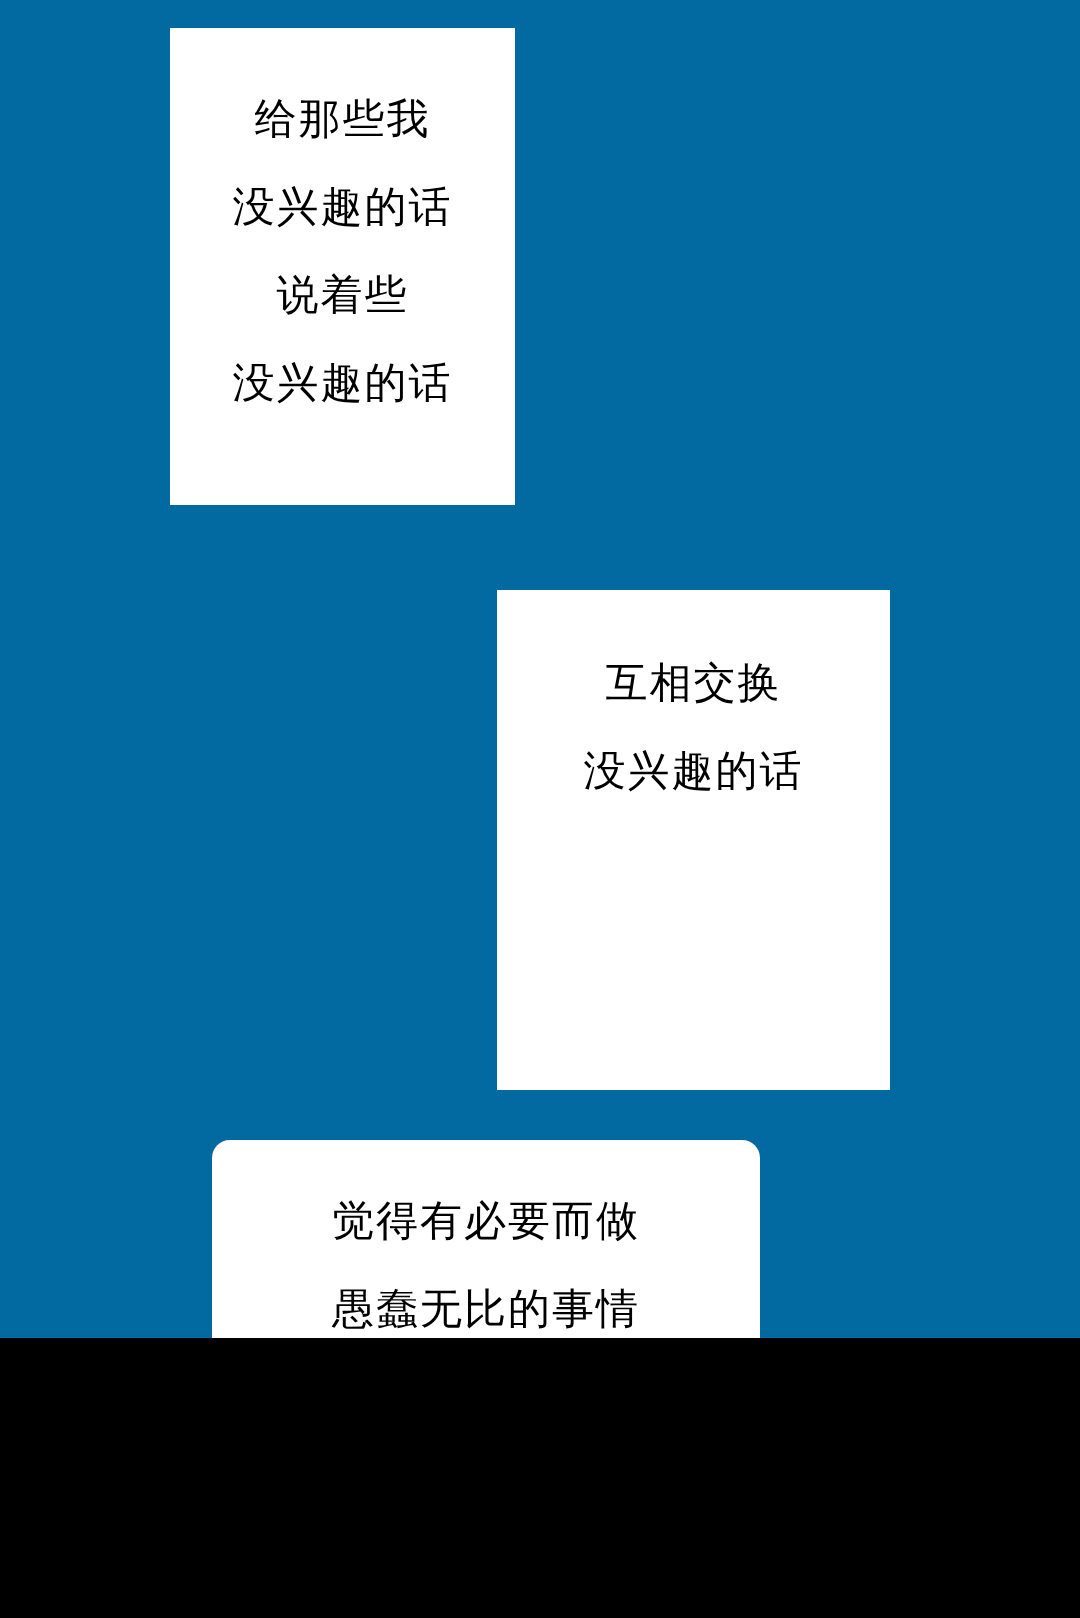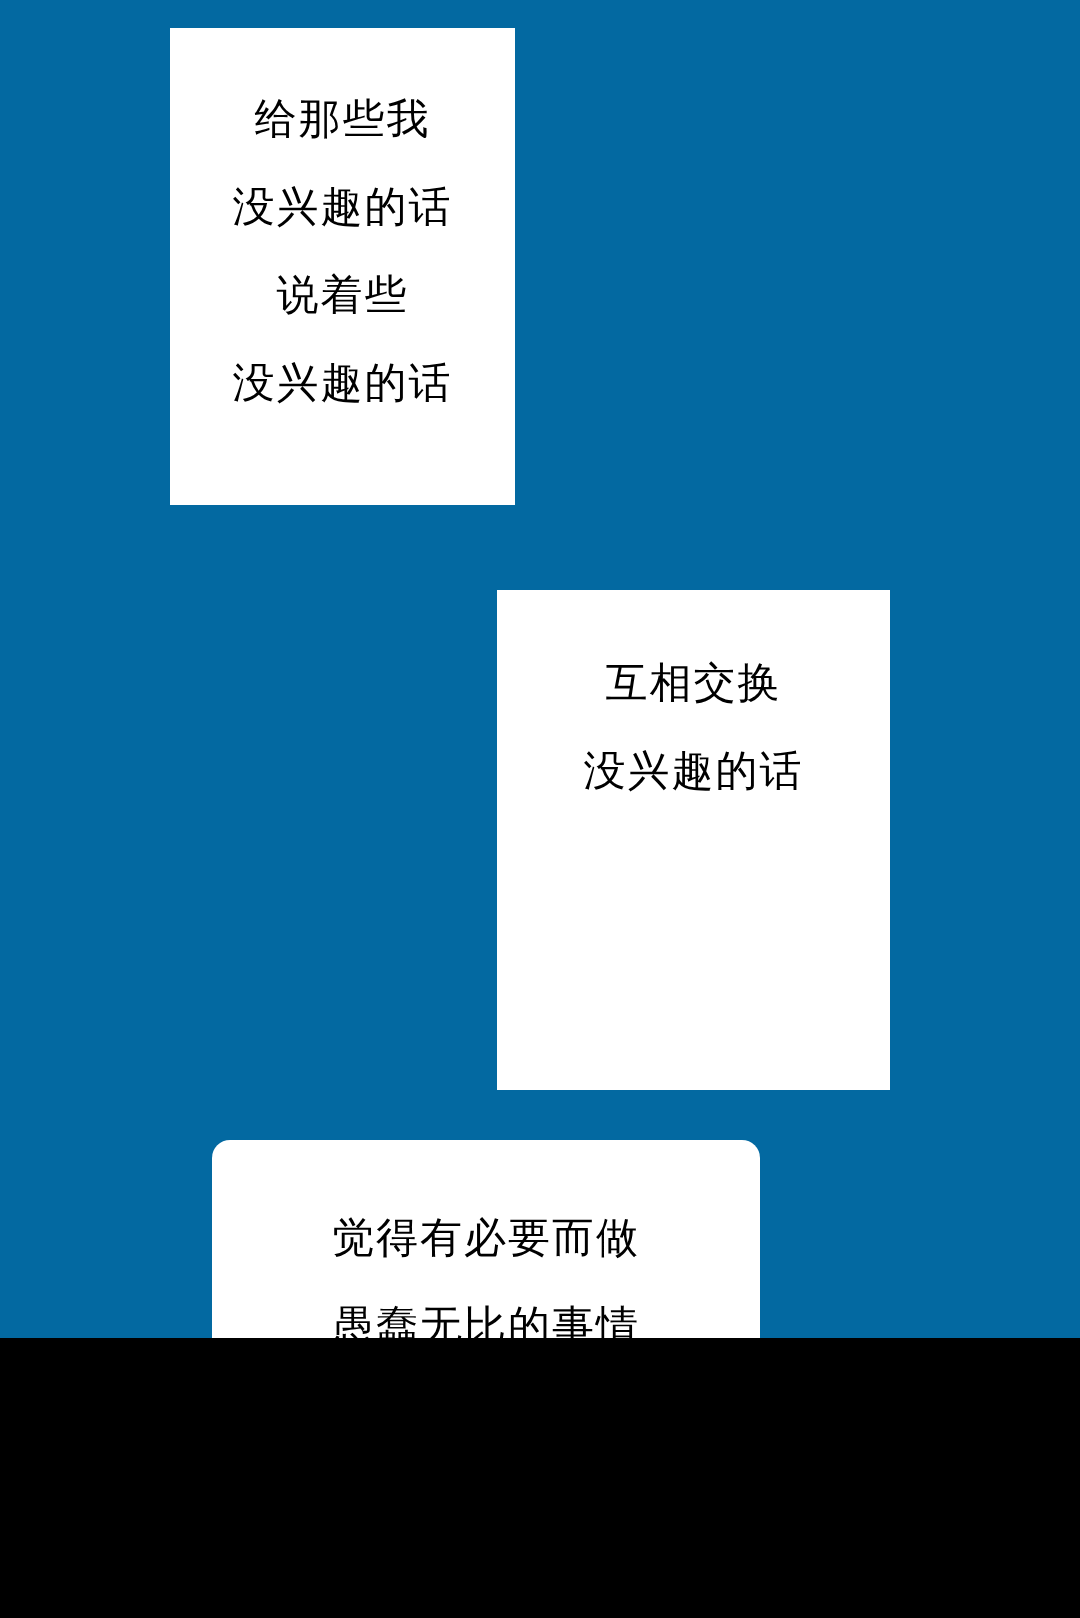--- a/index.html
+++ b/index.html
@@ -40,21 +40,21 @@
     top: 590px;
     width: 393px;
     height: 500px;
     padding-top: 52px;
   }
   .panel-3 {
     left: 212px;
     top: 1140px;
     width: 548px;
     height: 390px;
-    padding-top: 57px;
+    padding-top: 40px;
     border-radius: 18px;
   }
 </style>
 </head>
 <body>
 
 <div class="comic-page">
 
   <div class="panel panel-1">
     <div class="line">给那些我</div>

